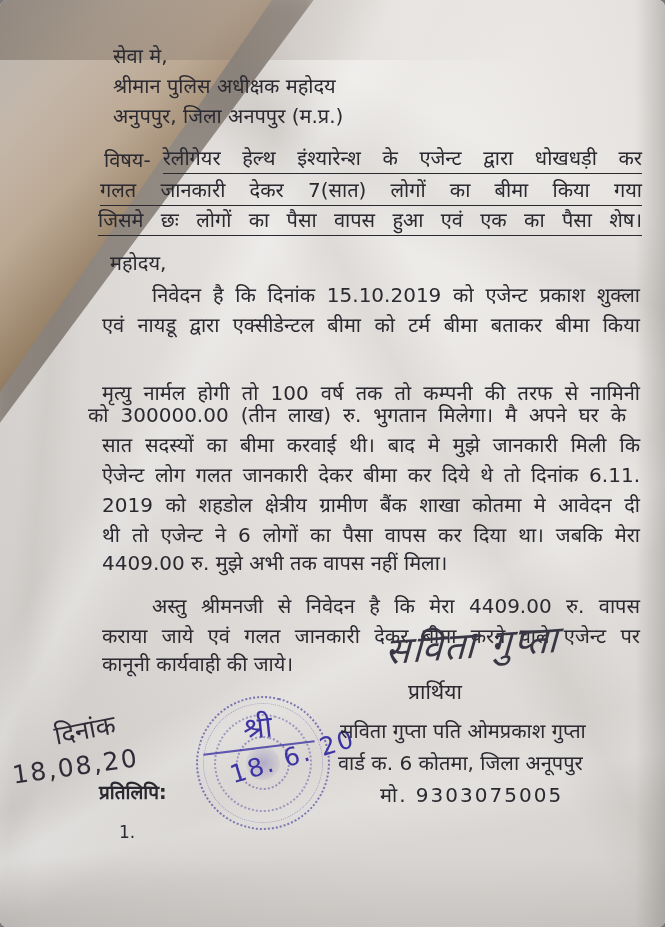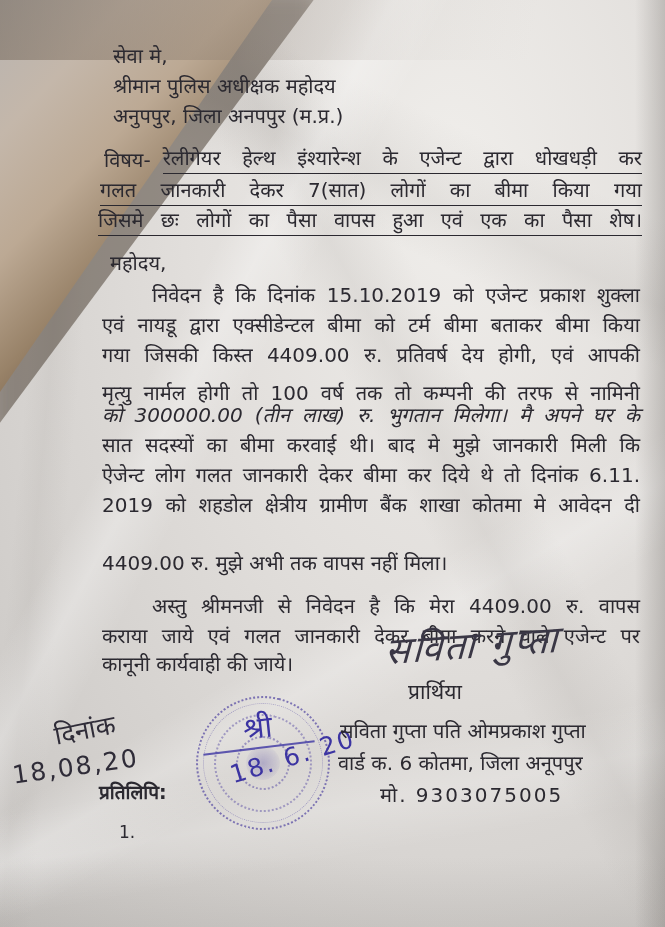--- a/index.html
+++ b/index.html
@@ -1,20 +1,21 @@
 <!DOCTYPE html>
 <html><head>
 <meta charset="utf-8">
 <style>
   html,body{margin:0;padding:0;background:#777;}
   #photo{
     position:relative;width:665px;height:927px;overflow:hidden;
     background:#d9d6d3;
     font-family:"DejaVu Sans","Liberation Sans",sans-serif;
     color:#2b2930;
+    border-radius:7px;
   }
   .layer{position:absolute;inset:0;pointer-events:none;}
   .paper-base{
     background:
       radial-gradient(ellipse at 68% 20%, #f0eeeb 0%, #e2dfdc 40%, #d2cfcc 78%, #c9c6c3 100%);
   }
   .creases{
     background-image:
       linear-gradient(118deg, transparent 30%, rgba(255,255,255,.30) 34%, transparent 39%),
       linear-gradient(62deg, transparent 55%, rgba(150,145,140,.14) 60%, transparent 66%),
@@ -80,26 +81,26 @@
     <span class="lbl">विषय-</span>
     <span class="rest ul">रेलीगेयर हेल्थ इंश्यारेन्श के एजेन्ट द्वारा धोखधड़ी कर</span>
   </div>
   <div class="line jl ul" style="left:100px;top:176px;width:542px;">गलत जानकारी देकर 7(सात) लोगों का बीमा किया गया</div>
   <div class="line jl ul" style="left:98px;top:206px;width:544px;">जिसमे छः लोगों का पैसा वापस हुआ एवं एक का पैसा शेष।</div>
 
   <div class="line" style="left:110px;top:249px;">महोदय,</div>
 
   <div class="line jl" style="left:152px;top:281px;width:488px;">निवेदन है कि दिनांक 15.10.2019 को एजेन्ट प्रकाश शुक्ला</div>
   <div class="line jl" style="left:102px;top:311px;width:538px;">एवं नायडू द्वारा एक्सीडेन्टल बीमा को टर्म बीमा बताकर बीमा किया</div>
-  <div class="line jl" style="left:102px;top:341px;width:538px;">गया जिसकी किस्त 4409.00 रु. प्रतिवर्ष देय होगी, एवं आपकी</div>
   <div class="line jl" style="left:102px;top:371px;width:538px;margin-top:8px;">मृत्यु नार्मल होगी तो 100 वर्ष तक तो कम्पनी की तरफ से नामिनी</div>
-  <div class="line jl" style="left:102px;top:401px;width:538px;font-style:italic;">को 300000.00 (तीन लाख) रु. भुगतान मिलेगा। मै अपने घर के</div>
+  <div class="line jl" style="left:88px;top:401px;width:538px;">को 300000.00 (तीन लाख) रु. भुगतान मिलेगा। मै अपने घर के</div>
   <div class="line jl" style="left:102px;top:431px;width:538px;">सात सदस्यों का बीमा करवाई थी। बाद मे मुझे जानकारी मिली कि</div>
   <div class="line jl" style="left:102px;top:461px;width:538px;">ऐजेन्ट लोग गलत जानकारी देकर बीमा कर दिये थे तो दिनांक 6.11.</div>
   <div class="line jl" style="left:102px;top:491px;width:538px;">2019 को शहडोल क्षेत्रीय ग्रामीण बैंक शाखा कोतमा मे आवेदन दी</div>
+  <div class="line jl" style="left:102px;top:521px;width:538px;">थी तो एजेन्ट ने 6 लोगों का पैसा वापस कर दिया था। जबकि मेरा</div>
   <div class="line" style="left:102px;top:549px;">4409.00 रु. मुझे अभी तक वापस नहीं मिला।</div>
 
   <div class="line jl" style="left:152px;top:592px;width:488px;">अस्तु श्रीमनजी से निवेदन है कि मेरा 4409.00 रु. वापस</div>
   <div class="line" style="left:102px;top:650px;">कानूनी कार्यवाही की जाये।</div>
   <div class="line jl" style="left:102px;top:622px;width:538px;">कराया जाये एवं गलत जानकारी देकर बीमा करने वाले एजेन्ट पर</div>
 
   <div class="line hw sig" style="left:385px;top:632px;">सविता गुप्ता</div>
   <div class="line" style="left:408px;top:678px;font-size:21px;font-weight:500;">प्रार्थिया</div>
 
   <div class="stamp">

